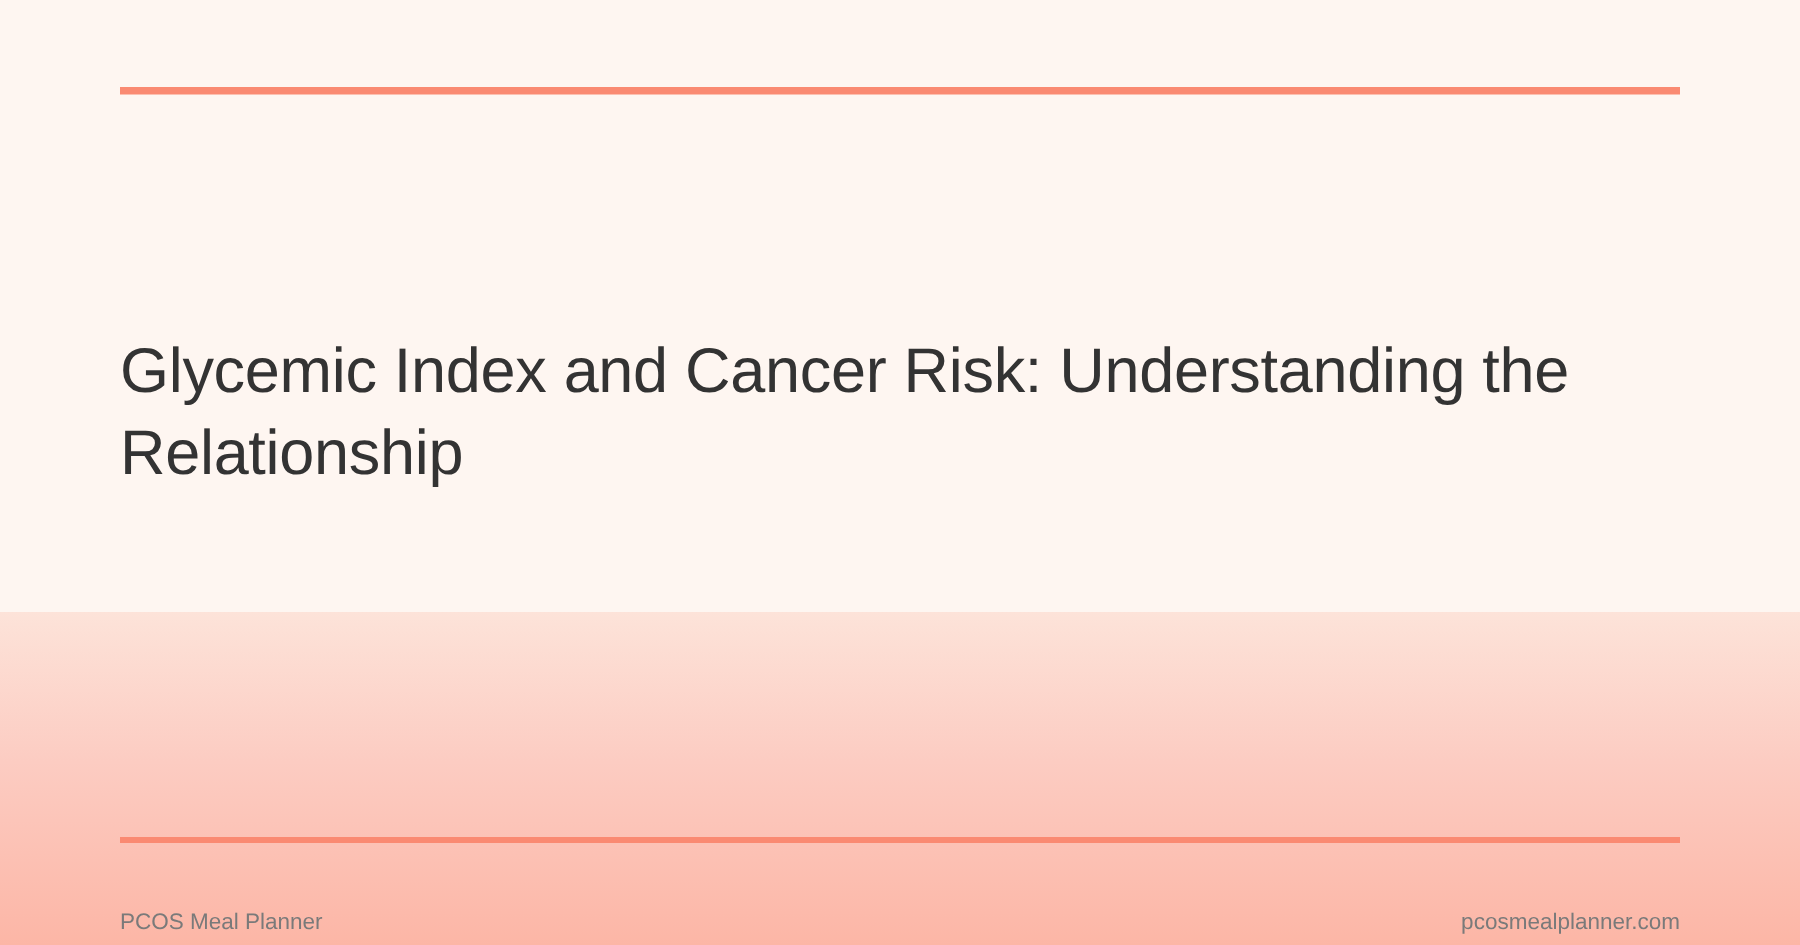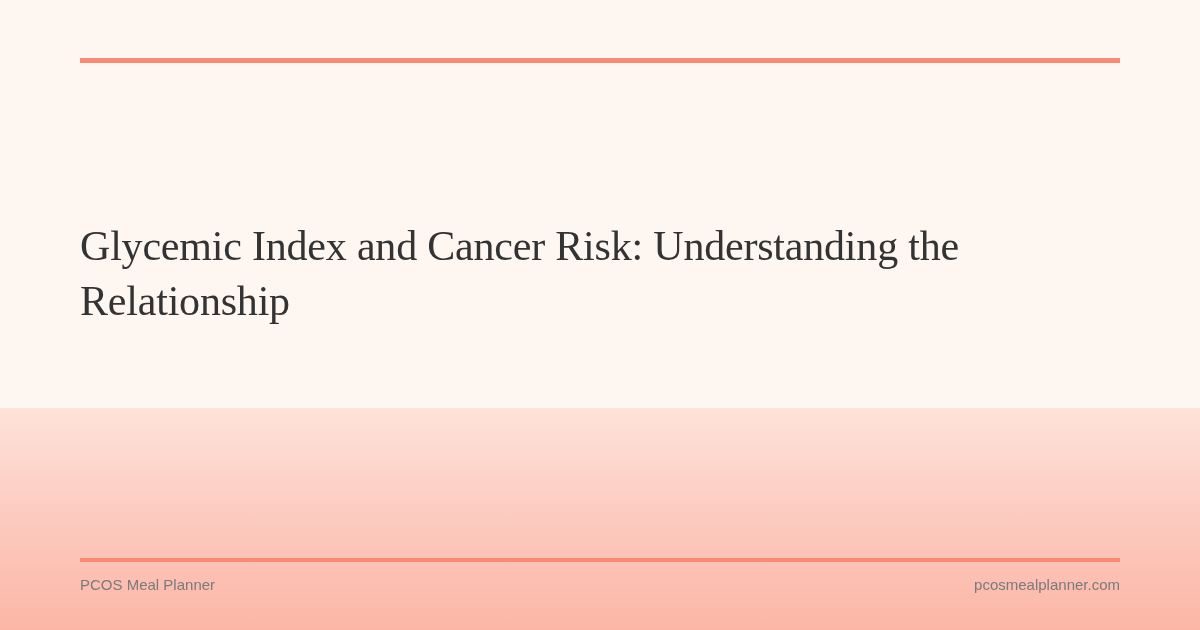--- a/index.html
+++ b/index.html
@@ -50,39 +50,40 @@
     top: 219px;
     width: 1020px;
   }
   .title {
     margin: 0;
     font-size: 42px;
     font-weight: 400;
     line-height: 55px;
     letter-spacing: -0.2px;
     color: #333333;
-    font-family: Liberation Serif, serif;
+    font-family: Liberation Sans, sans-serif;
   }
 
   
   .footer-divider {
     position: absolute;
     left: 80px;
     top: 558px;
     width: 1040px;
     height: 4px;
     background: #FA8A72;
   }
   .footer {
     position: absolute;
     left: 80px;
-    top: 576px;
+    top: 601px;
     width: 1040px;
     height: 26px;
     display: flex;
+    align-items: center;
     justify-content: space-between;
   }
   .footer-brand,
   .footer-url {
     font-size: 15px;
     font-weight: 400;
     color: #7A7A7A;
     white-space: nowrap;
     font-family: "Liberation Sans", sans-serif;
   }

